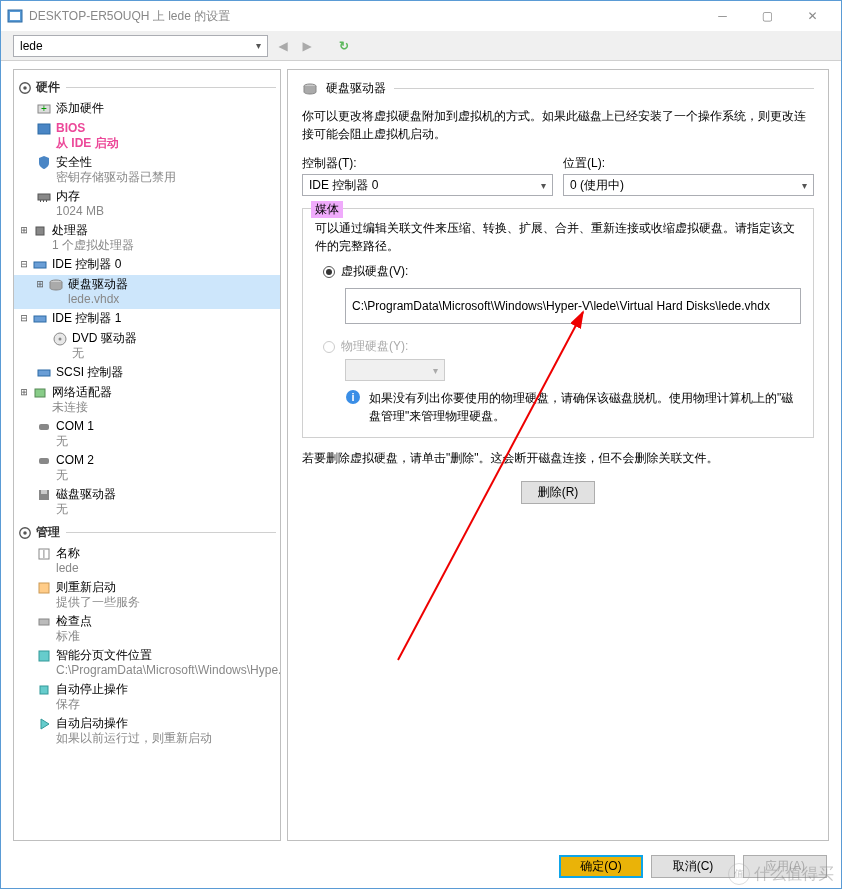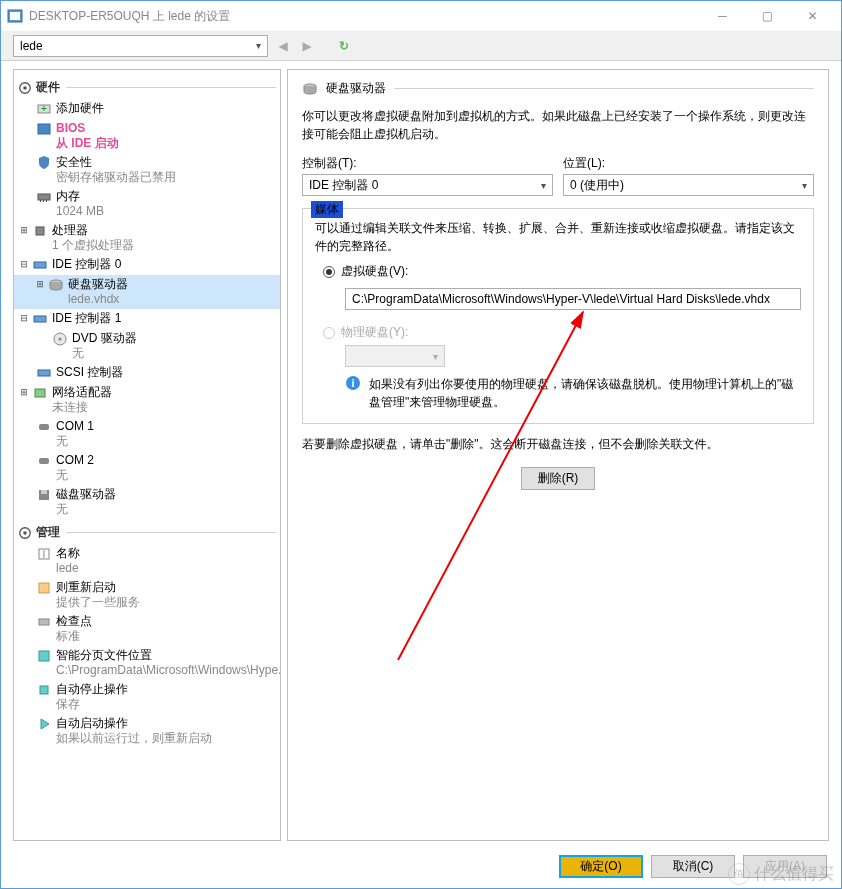--- a/index.html
+++ b/index.html
@@ -38,28 +38,28 @@
     .panel-title .disk-icon { width: 16px; height: 16px; margin-right: 8px; }
     .panel-title .label { font-size: 12px; }
     .panel-title .line { flex: 1; height: 1px; background: #d0d0d0; margin-left: 8px; }
     .desc { font-size: 12px; line-height: 18px; margin-bottom: 12px; }
     .field-row { display: flex; gap: 10px; margin-bottom: 2px; }
     .field-col { flex: 1; display: flex; flex-direction: column; }
     .field-label { font-size: 12px; margin-bottom: 2px; }
     .select-box { height: 22px; border: 1px solid #abadb3; background: #fff; display: flex; align-items: center; padding: 0 6px; font-size: 12px; }
     .select-box .arrow { margin-left: auto; font-size: 10px; color: #555; }
     .group-box { border: 1px solid #d0d0d0; padding: 10px 12px 12px 12px; margin-top: 12px; position: relative; }
-    .group-label { position: absolute; top: -8px; left: 8px; background: #1d4ed8; padding: 0 4px; font-size: 12px; }
+    .group-label { position: absolute; top: -8px; left: 8px; background: #f0abfc; padding: 0 4px; font-size: 12px; }
     .group-desc { font-size: 12px; line-height: 18px; margin-bottom: 8px; }
     .radio-row { display: flex; align-items: center; gap: 6px; margin: 6px 0 4px 8px; }
     .radio-row.disabled { color: #aaa; }
     .radio { width: 12px; height: 12px; border: 1px solid #555; border-radius: 50%; display: flex; align-items: center; justify-content: center; }
     .radio.disabled { border-color: #ccc; }
     .radio .dot { width: 6px; height: 6px; background: #333; border-radius: 50%; }
-    .path-input { width: calc(100% - 30px); height: 22px; border: 1px solid #abadb3; padding: 0 6px; font-size: 12px; margin: 4px 0 8px 30px; }
+    .path-input { width: calc(100% - 30px); height: 36px; border: 1px solid #abadb3; padding: 0 6px; font-size: 12px; margin: 4px 0 8px 30px; }
     .btn-row { display: flex; justify-content: flex-end; gap: 6px; padding-left: 30px; }
     .btn { height: 23px; padding: 0 12px; border: 1px solid #adadad; background: #e1e1e1; font-size: 12px; cursor: pointer; min-width: 74px; text-align: center; line-height: 21px; }
     .btn.disabled { color: #aaa; cursor: default; }
     .phys-select { width: 100px; height: 22px; border: 1px solid #ccc; background: #f0f0f0; margin: 4px 0 8px 30px; display: flex; align-items: center; padding: 0 6px; }
     .phys-select .arrow { margin-left: auto; font-size: 10px; color: #aaa; }
     .info-row { display: flex; gap: 8px; margin: 8px 0 0 30px; align-items: flex-start; }
     .info-icon { width: 16px; height: 16px; flex-shrink: 0; }
     .info-text { font-size: 12px; line-height: 18px; }
     .delete-note { font-size: 12px; margin: 12px 0; }
     .delete-btn-row { display: flex; justify-content: center; margin-top: 14px; }

